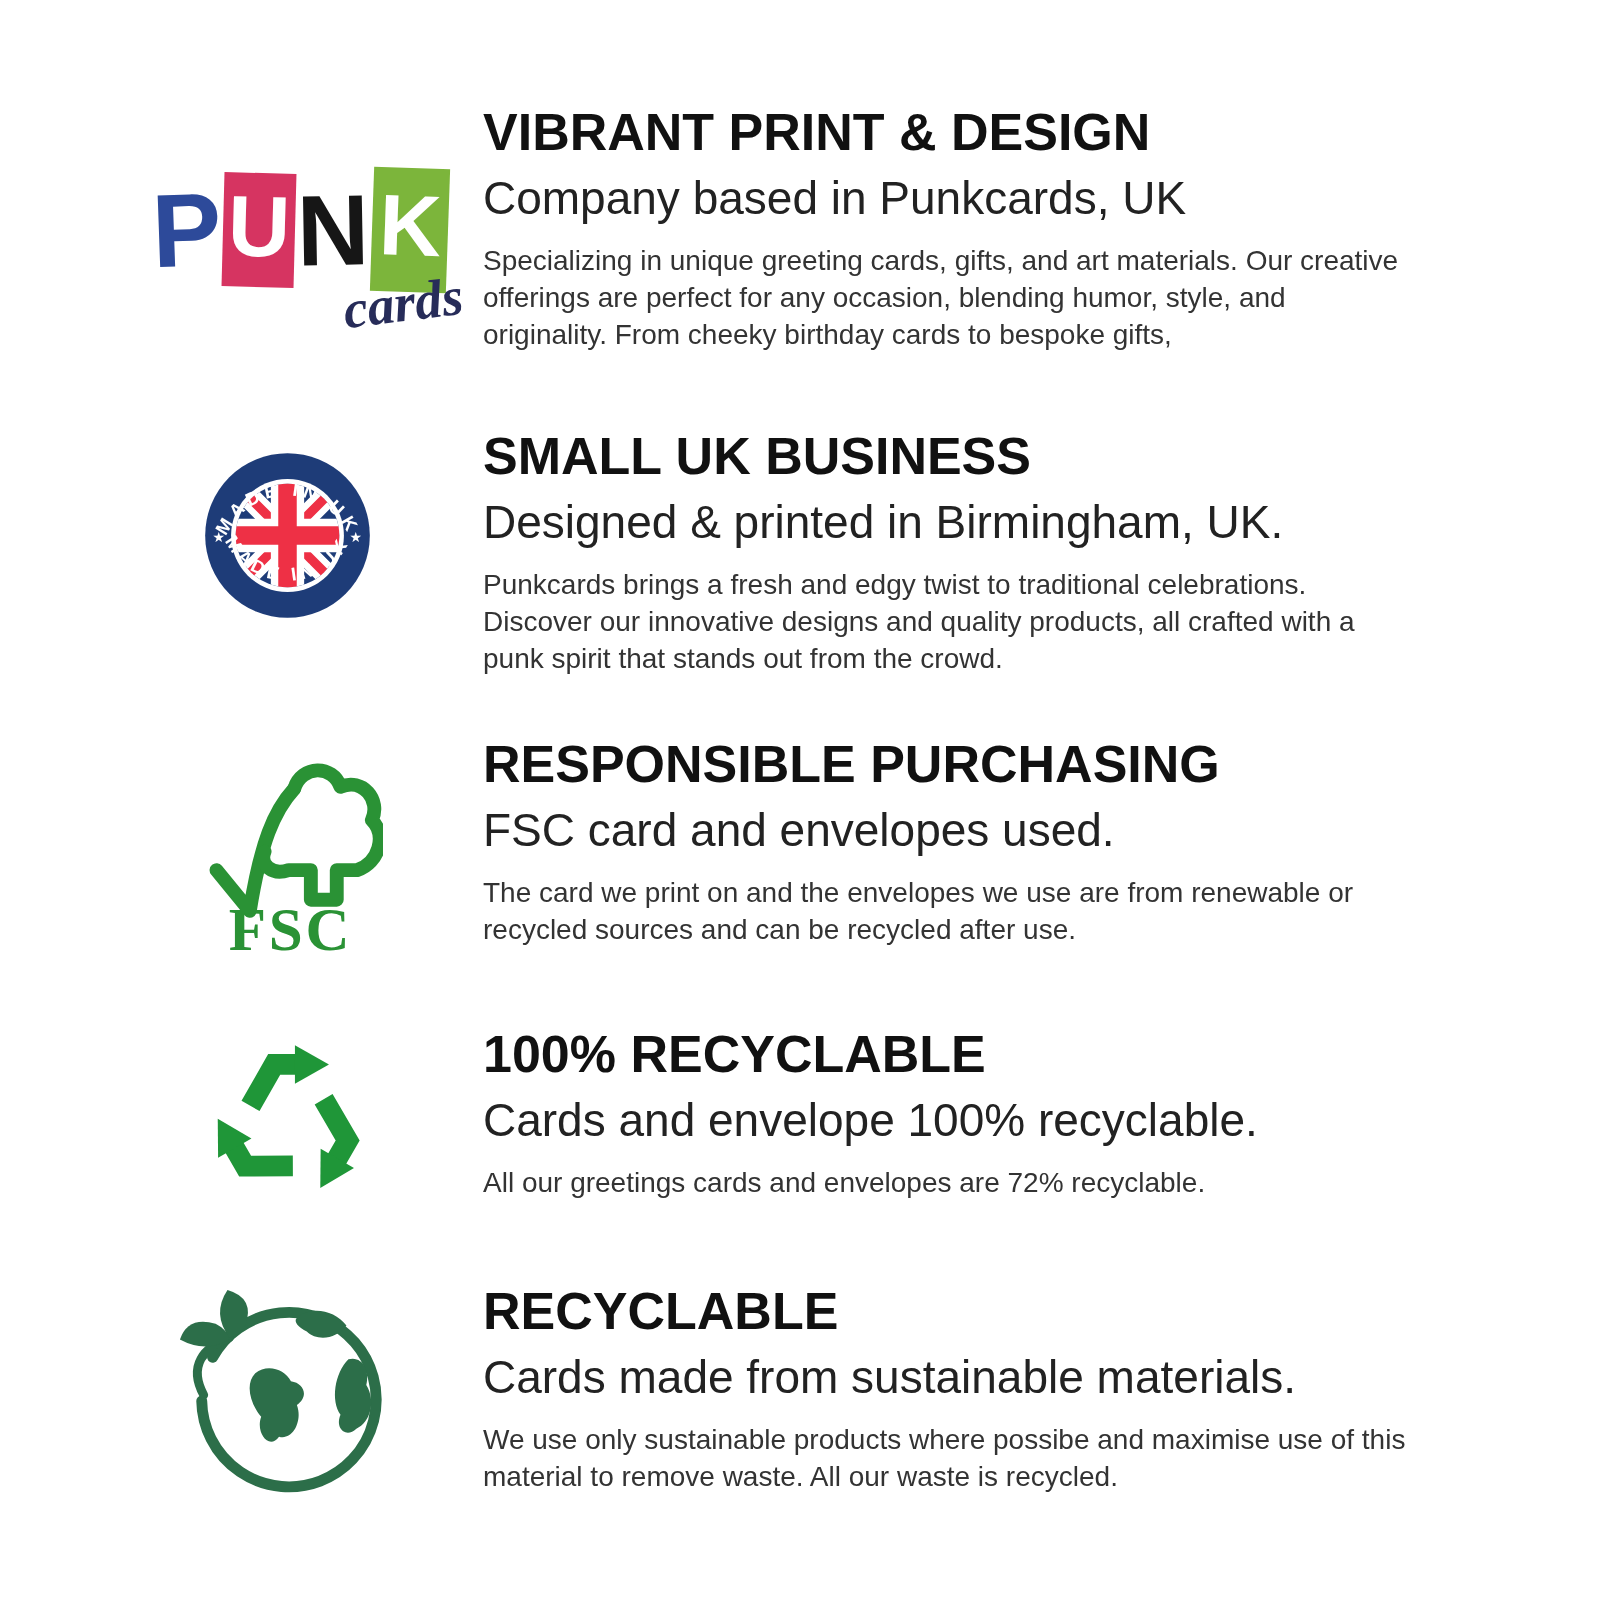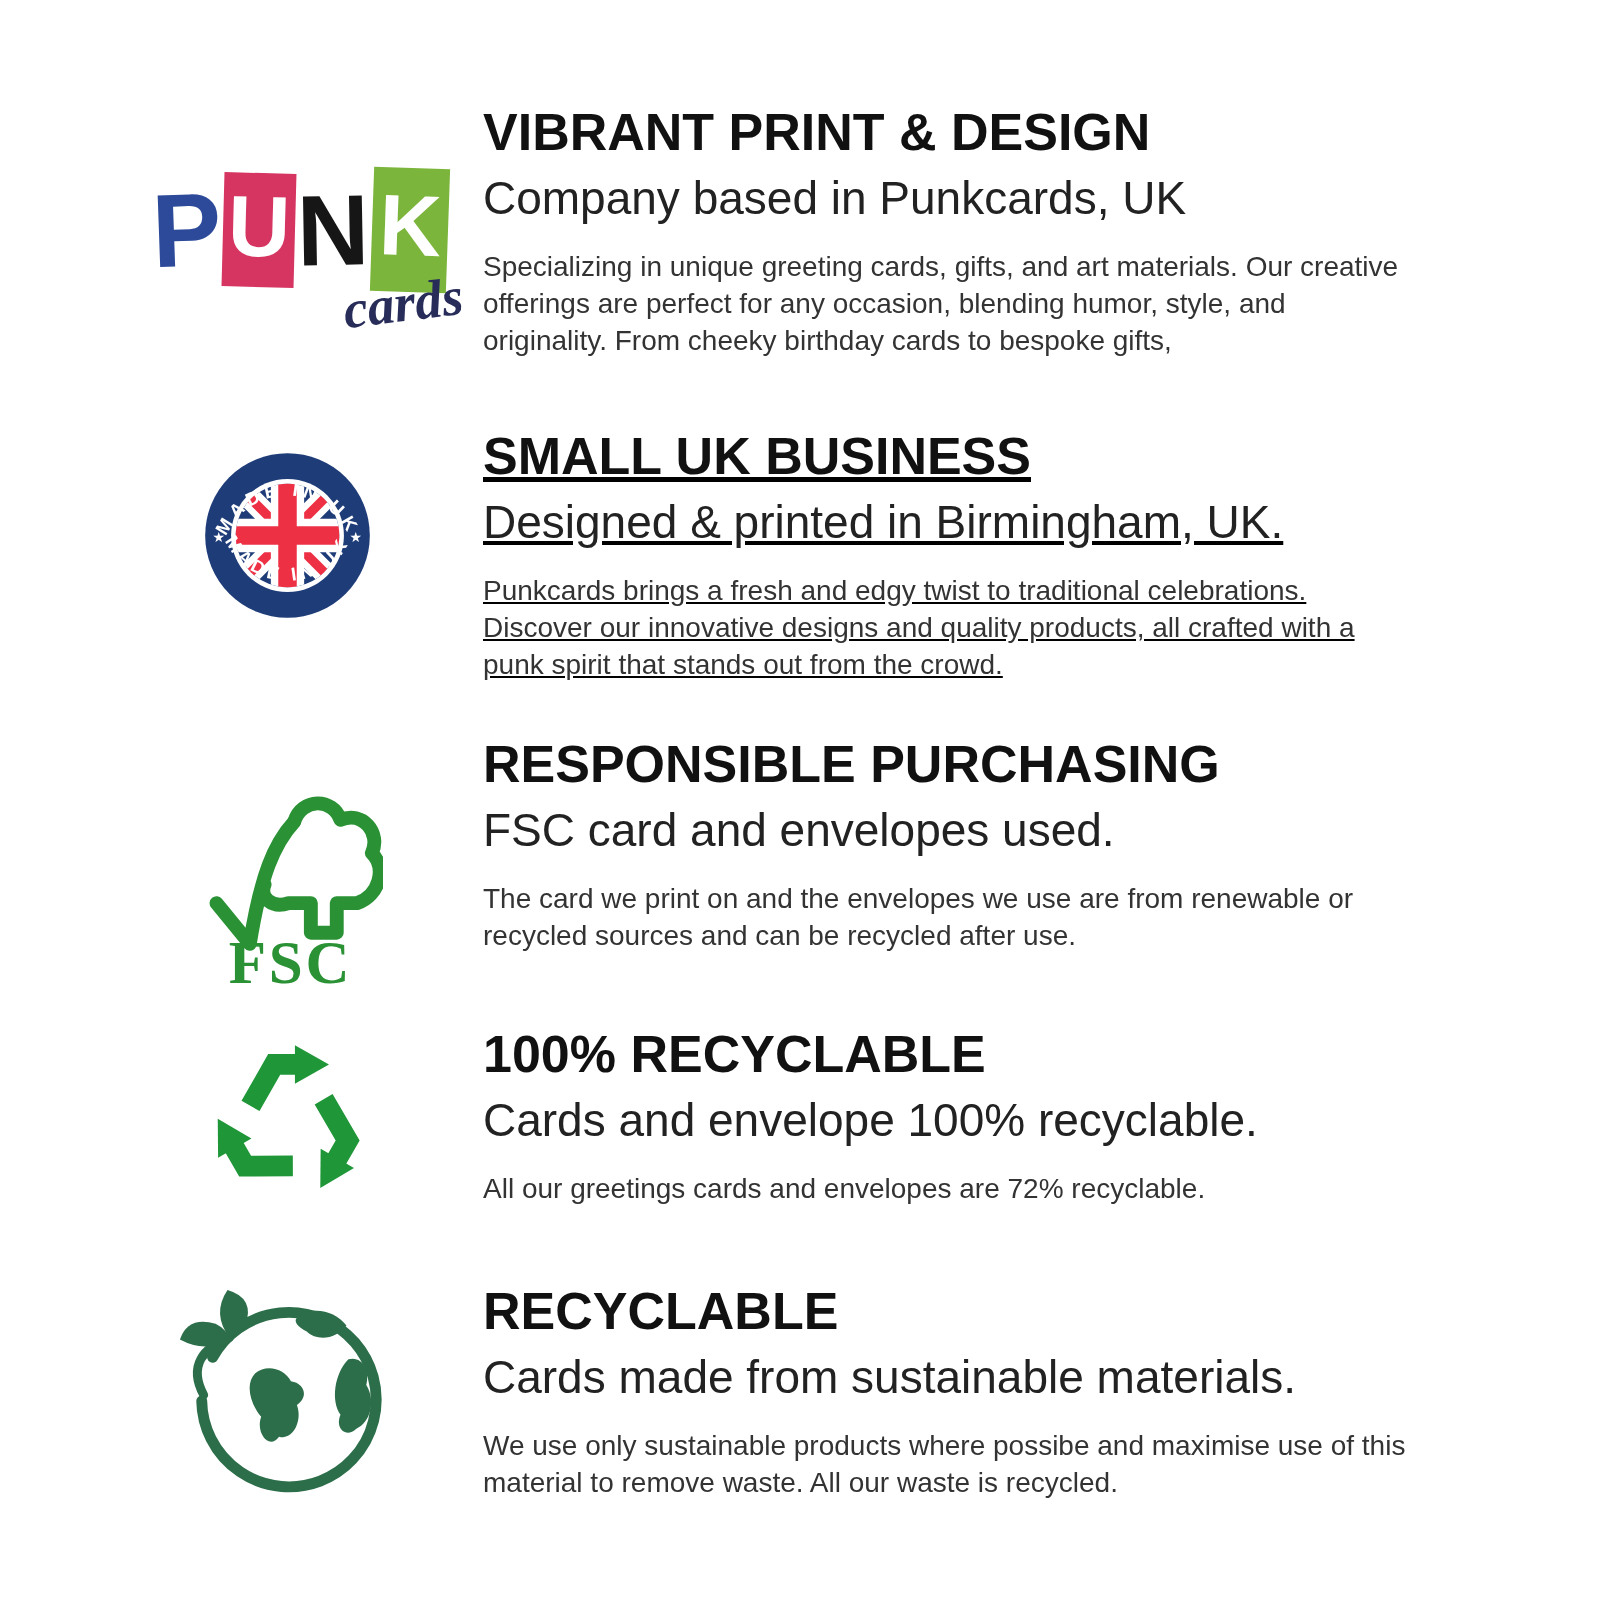--- a/index.html
+++ b/index.html
@@ -15,21 +15,21 @@
     margin:0;
     font-size:52px;font-weight:800;letter-spacing:0;
     color:#111111;line-height:1.08;
   }
   .sec-subtitle{
     margin:13px 0 0 0;
     font-size:46px;font-weight:400;
     color:#222222;line-height:1.12;
   }
   .sec-body{
-    margin:24px 0 0 0;
+    margin:18px 0 0 0;
     font-size:28px;font-weight:400;
     color:#333333;line-height:1.32;
     max-width:930px;
   }
   .icon-wrap{position:absolute;}
 
   
   .punk-logo{position:relative;width:295px;height:140px;}
   .punk-letters{display:flex;align-items:center;}
   .pl{font-weight:900;line-height:1;display:inline-block;}
@@ -86,27 +86,27 @@
       <text font-family="Liberation Sans, sans-serif" font-size="20" font-weight="bold" fill="#ffffff" letter-spacing="5">
         <textPath href="#arcTop" startOffset="50%" text-anchor="middle">MADE IN UK</textPath>
       </text>
       <text font-family="Liberation Sans, sans-serif" font-size="20" font-weight="bold" fill="#ffffff" letter-spacing="5">
         <textPath href="#arcBottom" startOffset="50%" text-anchor="middle">MADE IN UK</textPath>
       </text>
       <text x="19" y="107" font-size="15" fill="#ffffff">★</text>
       <text x="167" y="107" font-size="15" fill="#ffffff">★</text>
     </svg>
   </div>
-  <div class="section-text" style="top:428px;text-decoration:underline;">
+  <div class="section-text" style="top:428px;">
     <h2 class="sec-title">SMALL UK BUSINESS</h2>
     <div class="sec-subtitle">Designed &amp; printed in Birmingham, UK.</div>
     <p class="sec-body">Punkcards brings a fresh and edgy twist to traditional celebrations. Discover our innovative designs and quality products, all crafted with a punk spirit that stands out from the crowd.</p>
   </div>
 
-  <div class="icon-wrap" style="left:198px;top:766px;">
+  <div class="icon-wrap" style="left:198px;top:733px;">
     <svg width="185" height="227" viewBox="0 0 200 245">
       <g fill="none" stroke="#2a9235" stroke-width="15" stroke-linecap="round" stroke-linejoin="round">
         <path d="M20 148 L56 192 C68 118 82 84 104 60"></path>
         <path d="M104 60 C112 34 146 34 154 58 C178 48 198 72 188 94 C204 110 196 140 172 148 L150 148 L150 180 L122 180 L122 148 L98 148 C80 154 66 142 72 128"></path>
       </g>
       <text x="100" y="234" text-anchor="middle" font-family="Liberation Serif, serif" font-weight="bold" font-size="66" letter-spacing="3" fill="#2a9235">FSC</text>
     </svg>
   </div>
   <div class="section-text" style="top:736px;">
     <h2 class="sec-title">RESPONSIBLE PURCHASING</h2>

